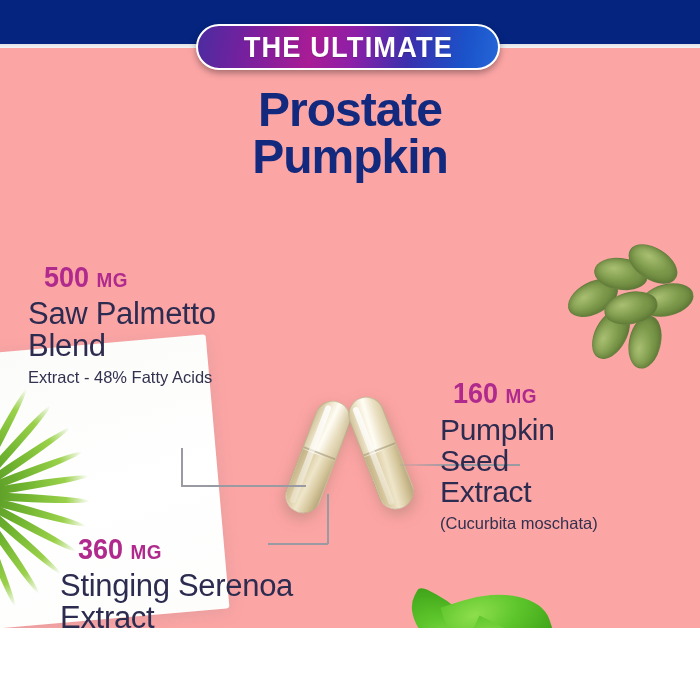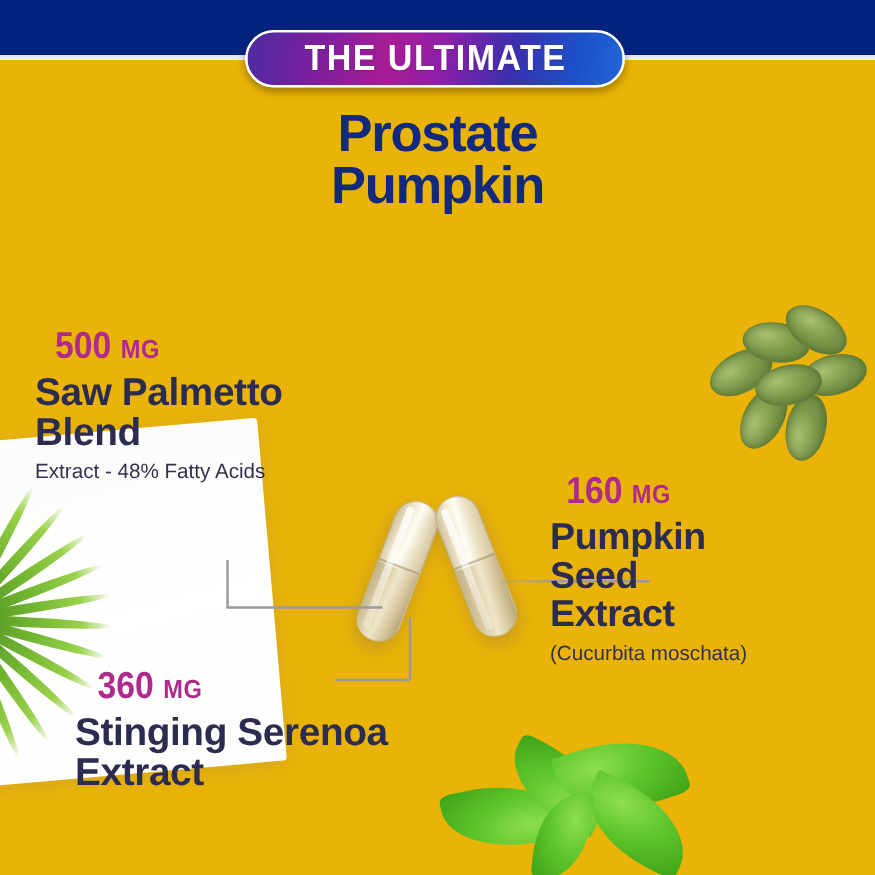--- a/index.html
+++ b/index.html
@@ -2,21 +2,21 @@
 <html><head>
 <meta charset="utf-8">
 <style>
   html,body{margin:0;padding:0;}
   body{
     width:700px;height:700px;
     background:#ffffff;
     font-family:"Liberation Sans", sans-serif;
     overflow:hidden;
   }
-  #stage{position:relative;width:700px;height:700px;overflow:hidden;background:#eab308;}
+  #stage{position:relative;width:700px;height:628px;overflow:hidden;background:#fca5a5;}
 
   
   .topbar{
     position:absolute;left:0;top:0;width:700px;height:44px;
     background:#04247f;
   }
   .topbar-rule{
     position:absolute;left:0;top:44px;width:700px;height:4px;
     background:linear-gradient(#dfe1e6,#f2f3f5);
   }
@@ -34,21 +34,21 @@
   .badge-text{
     color:#fff;font-size:29px;font-weight:700;letter-spacing:1.2px;
     font-family:"Liberation Sans Narrow","Liberation Sans",sans-serif;
     transform:scaleX(.94);white-space:nowrap;
     text-shadow:0 1px 1px rgba(0,0,0,.18);
   }
 
   
   .title{
     position:absolute;left:0;top:86px;width:700px;text-align:center;
-    color:#12297e;font-weight:700;font-size:42px;line-height:.98;
+    color:#12297e;font-weight:700;font-size:48px;line-height:.98;
     letter-spacing:-1px;
   }
   .title span{display:block;}
 
   
   .paper-card{
     position:absolute;left:-42px;top:345px;width:260px;height:275px;
     background:linear-gradient(170deg,#fbfbf9 0%,#ffffff 55%,#fdfdfc 100%);
     box-shadow:0 3px 16px rgba(120,120,120,.18);
     transform:rotate(-5deg);
@@ -112,21 +112,21 @@
 
   
   .ing{position:absolute;text-align:left;}
   .dose{
     color:#b02a8d;font-weight:700;font-size:30px;line-height:1;
     font-family:"Liberation Sans Narrow","Liberation Sans",sans-serif;
     transform:scaleX(.9);transform-origin:center;white-space:nowrap;
   }
   .dose .unit{font-size:21px;letter-spacing:.5px;}
   .ing-name{
-    color:#2c2b50;font-size:31px;line-height:1.04;font-weight:700;
+    color:#2c2b50;font-size:31px;line-height:1.04;font-weight:400;
     margin-top:6px;letter-spacing:-.3px;
   }
   .ing-sub{
     color:#32314f;font-size:16.5px;line-height:1.14;margin-top:6px;
   }
 
   #ing-saw{left:28px;top:262px;width:320px;}
   #ing-pump{left:440px;top:378px;width:258px;}
   #ing-nettle{left:60px;top:534px;width:360px;}
   #ing-pump .ing-name{font-size:30px;}

